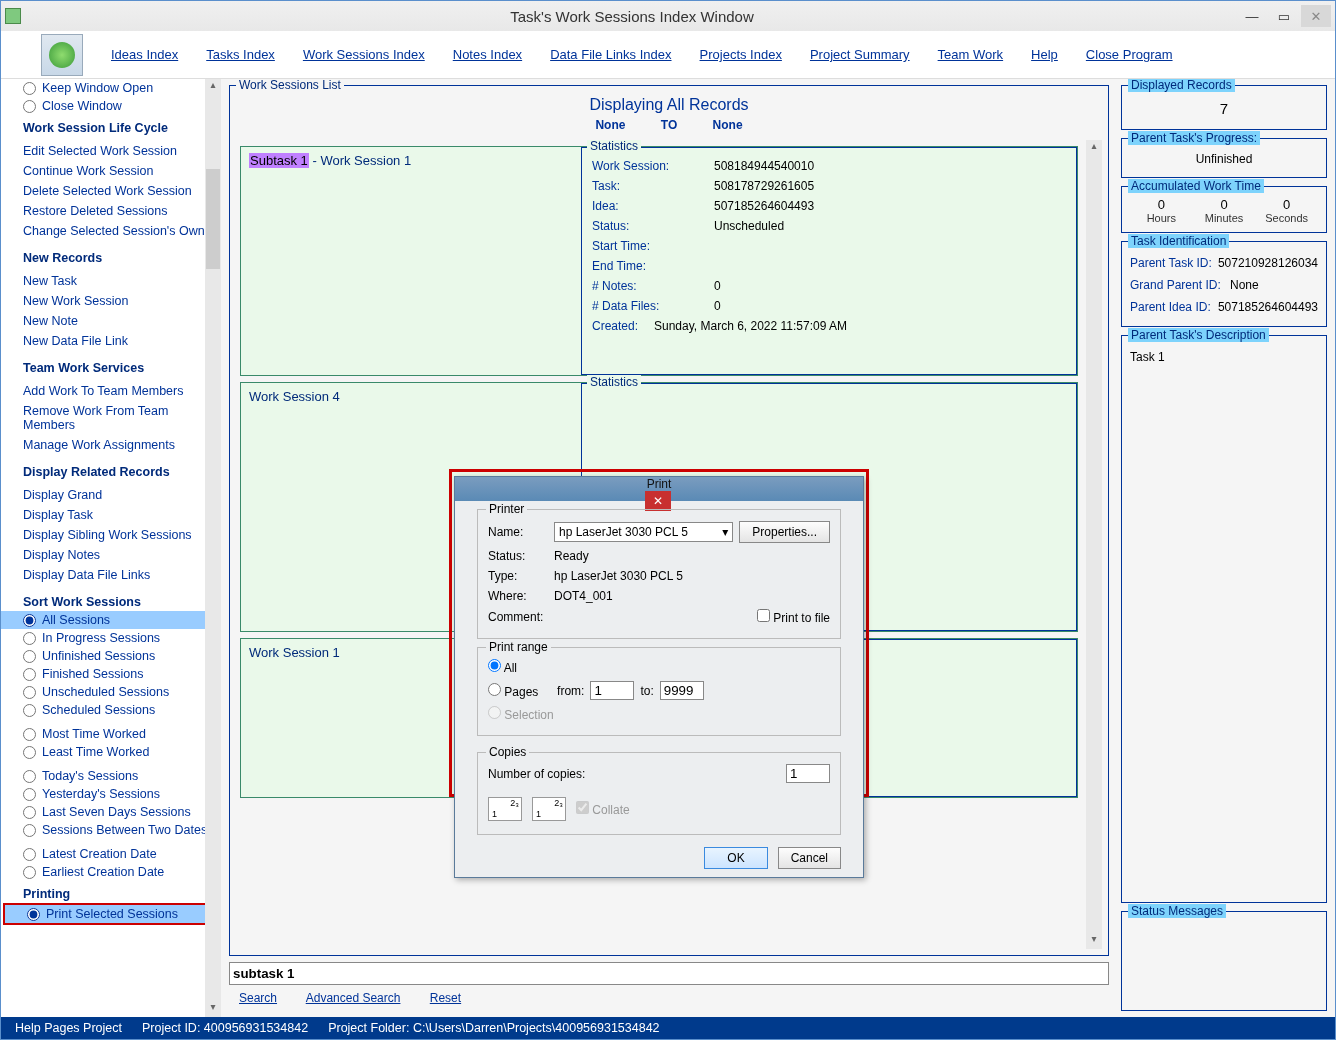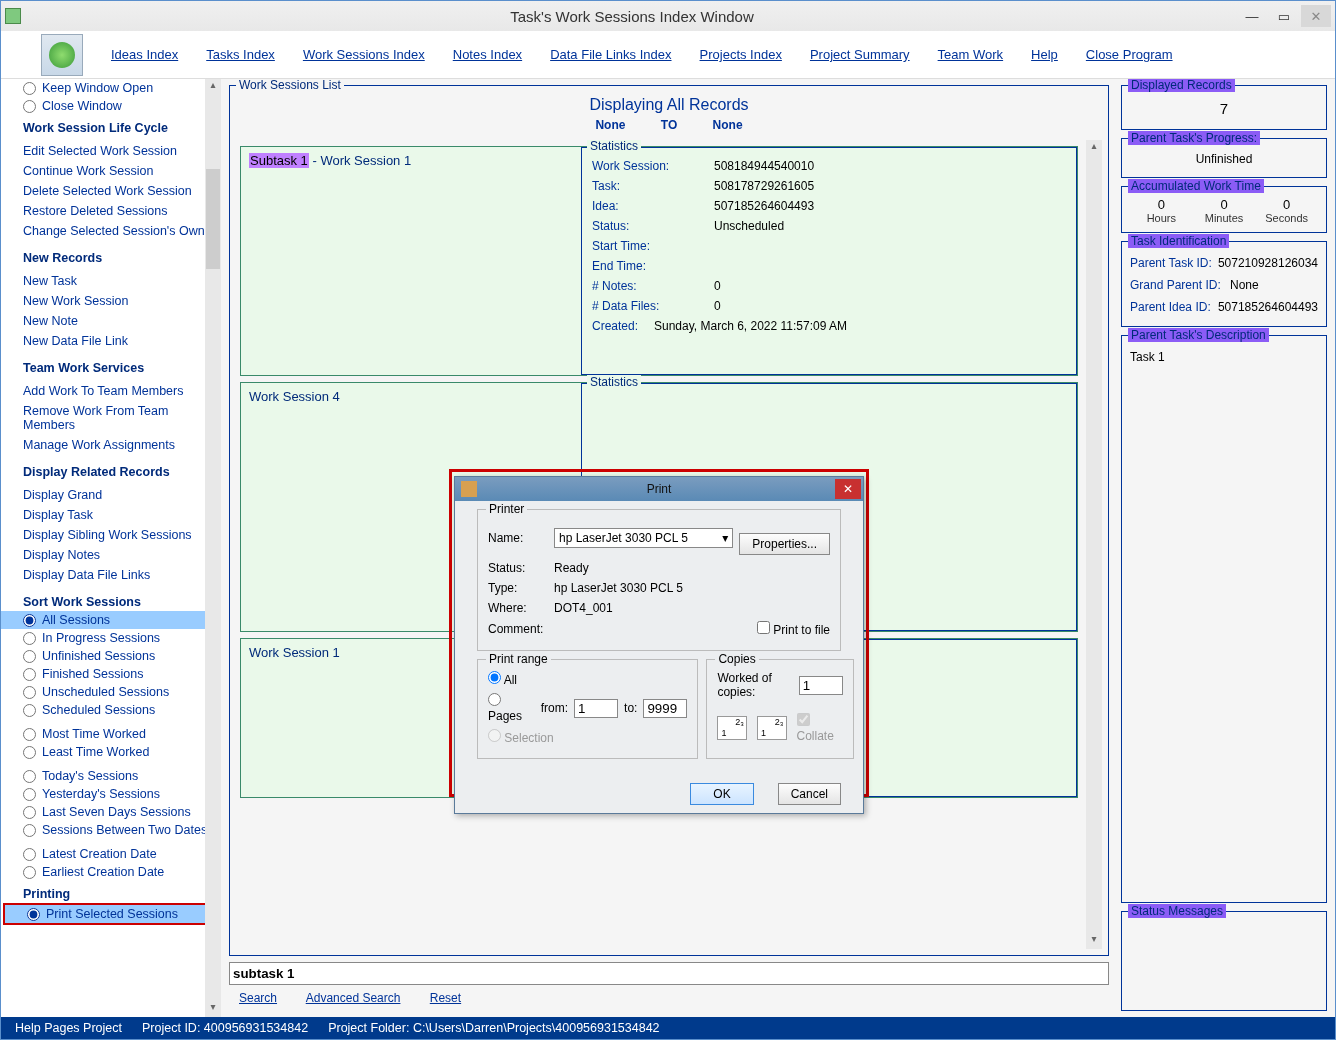--- a/index.html
+++ b/index.html
@@ -64,56 +64,56 @@
 
 
 .searchrow { margin-top: 6px; }
 .searchrow input { width: 100%; border: 1px solid #888; padding: 3px; font-weight: bold; }
 .searchlinks { padding: 6px 10px; }
 .searchlinks span { color: #003399; text-decoration: underline; margin-right: 26px; cursor: pointer; }
 
 
 .rightpanel { width: 218px; padding: 6px 8px 6px 4px; display: flex; flex-direction: column; gap: 8px; }
 .rbox { border: 1px solid #003399; position: relative; padding: 10px 8px 8px; }
-.rbox .legend { position: absolute; top: -8px; left: 6px; color: #002a7a; background: #8b5cf6; padding: 0 3px; font-size: 12px; }
+.rbox .legend { position: absolute; top: -8px; left: 6px; color: #002a7a; background: #7dd3fc; padding: 0 3px; font-size: 12px; }
 .dispcount { text-align: center; font-size: 15px; padding: 4px 0; }
 .progval { text-align: center; padding: 3px 0; }
 .timecols { display: flex; justify-content: space-around; text-align: center; }
 .timecols div { flex: 1; }
 .timecols .num { font-size: 13px; }
 .timecols .unit { font-size: 11px; color: #333; }
 .idrow { display: flex; padding: 4px 0; font-size: 12px; }
 .idrow .lbl { width: 100px; color: #003399; }
 .desc { flex: 1; }
 .desc .body { padding: 4px 0; }
 .statusmsg { height: 100px; }
 
 
 .statusbar { height: 22px; background: #003a8c; color: #fff; display: flex; align-items: center; padding: 0 14px; font-size: 12.5px; gap: 20px; }
 
 
 .hlred { position: absolute; border: 3px solid #cc0000; pointer-events: none; }
 .printdlg { position: absolute; left: 454px; top: 476px; width: 410px; background: #eceef0; border: 1px solid #5a7a9a; box-shadow: 2px 2px 6px rgba(0,0,0,.3); font-size: 12px; }
-.printdlg .pbar { height: 24px; background: linear-gradient(#7a9cbf,#5a8ab5); display: flex; align-items: center; color: #000; }
+.printdlg .pbar { height: 24px; background: linear-gradient(#7a9cbf,#5a8ab5); display: flex; align-items: center; color: #000; flex-direction: column; }
 .printdlg .picon { width: 16px; height: 16px; margin: 0 6px; background: #d8a050; display: inline-block; }
 .printdlg .ptitle { flex: 1; text-align: center; color: #111; }
 .printdlg .pclose { width: 26px; height: 20px; background: #c83030; color: #fff; text-align: center; line-height: 20px; margin-right: 2px; }
 .printdlg .body { padding: 8px 22px; }
 .pgroup { border: 1px solid #bbb; padding: 8px 10px 10px; position: relative; margin-bottom: 8px; }
 .pgroup .pl { position: absolute; top: -8px; left: 8px; background: #eceef0; padding: 0 3px; }
 .prow { display: flex; align-items: center; padding: 3px 0; gap: 6px; }
 .prow .plab { width: 60px; }
 .pcombobox { flex: 1; border: 1px solid #888; background: #fff; padding: 2px 4px; display: flex; justify-content: space-between; }
-.pbtn { border: 1px solid #888; background: linear-gradient(#fdfdfd,#e4e4e4); padding: 3px 12px; cursor: pointer; margin-top: 12px; }
-.pdual { display: flex; gap: 8px; }
+.pbtn { border: 1px solid #888; background: linear-gradient(#fdfdfd,#e4e4e4); padding: 3px 12px; cursor: pointer; }
+.pdual { display: flex; gap: 8px; flex-direction: column; }
 .pdual .pgroup { flex: 1; }
 .pcopyimg { display: inline-block; width: 34px; height: 24px; border: 1px solid #999; background: #fff; position: relative; margin-right: 4px; font-size: 9px; }
 .pcopyimg::before { content: "1"; position: absolute; left: 3px; bottom: 1px; }
 .pcopyimg::after { content: "2₃"; position: absolute; right: 2px; top: 0; }
-.pfoot { display: flex; justify-content: flex-end; gap: 24px; padding: 4px 0 0; }
+.pfoot { display: flex; justify-content: flex-end; gap: 10px; padding: 4px 0 0; }
 .pfoot .pbtn.ok { background: linear-gradient(#e8f4ff,#cce4ff); border: 1px solid #3a8adf; padding: 3px 22px; }
 input[type=text].pin { width: 44px; border: 1px solid #888; padding: 1px 3px; }
 input[type=number].pin { width: 44px; border: 1px solid #888; padding: 1px 3px; }
 
 </style>
 </head>
 <body>
 
 <div class="window">
   <div class="titlebar">
@@ -476,21 +476,21 @@
           <span>to:</span>
           <input class="pin" type="text" value="9999" style="">
         </div>
         <div class="prow">
             <label style="color:#999"><input type="radio" name="pr" disabled="" style=""> <span>Selection</span></label>
           </div>
       </div>
       <div class="pgroup">
         <span class="pl">Copies</span>
         <div class="prow">
-            <span>Worked of copies:</span>
+            <span>Number of copies:</span>
             <span style="flex:1"></span>
             <input class="pin" type="number" value="1" style="">
           </div>
         <div class="prow" style="margin-top:8px;">
           <span class="pcopyimg"></span>
           <span class="pcopyimg"></span>
           <label style="color:#999"><input type="checkbox" checked="" disabled="" style=""> <span>Collate</span></label>
         </div>
       </div>
     </div>

